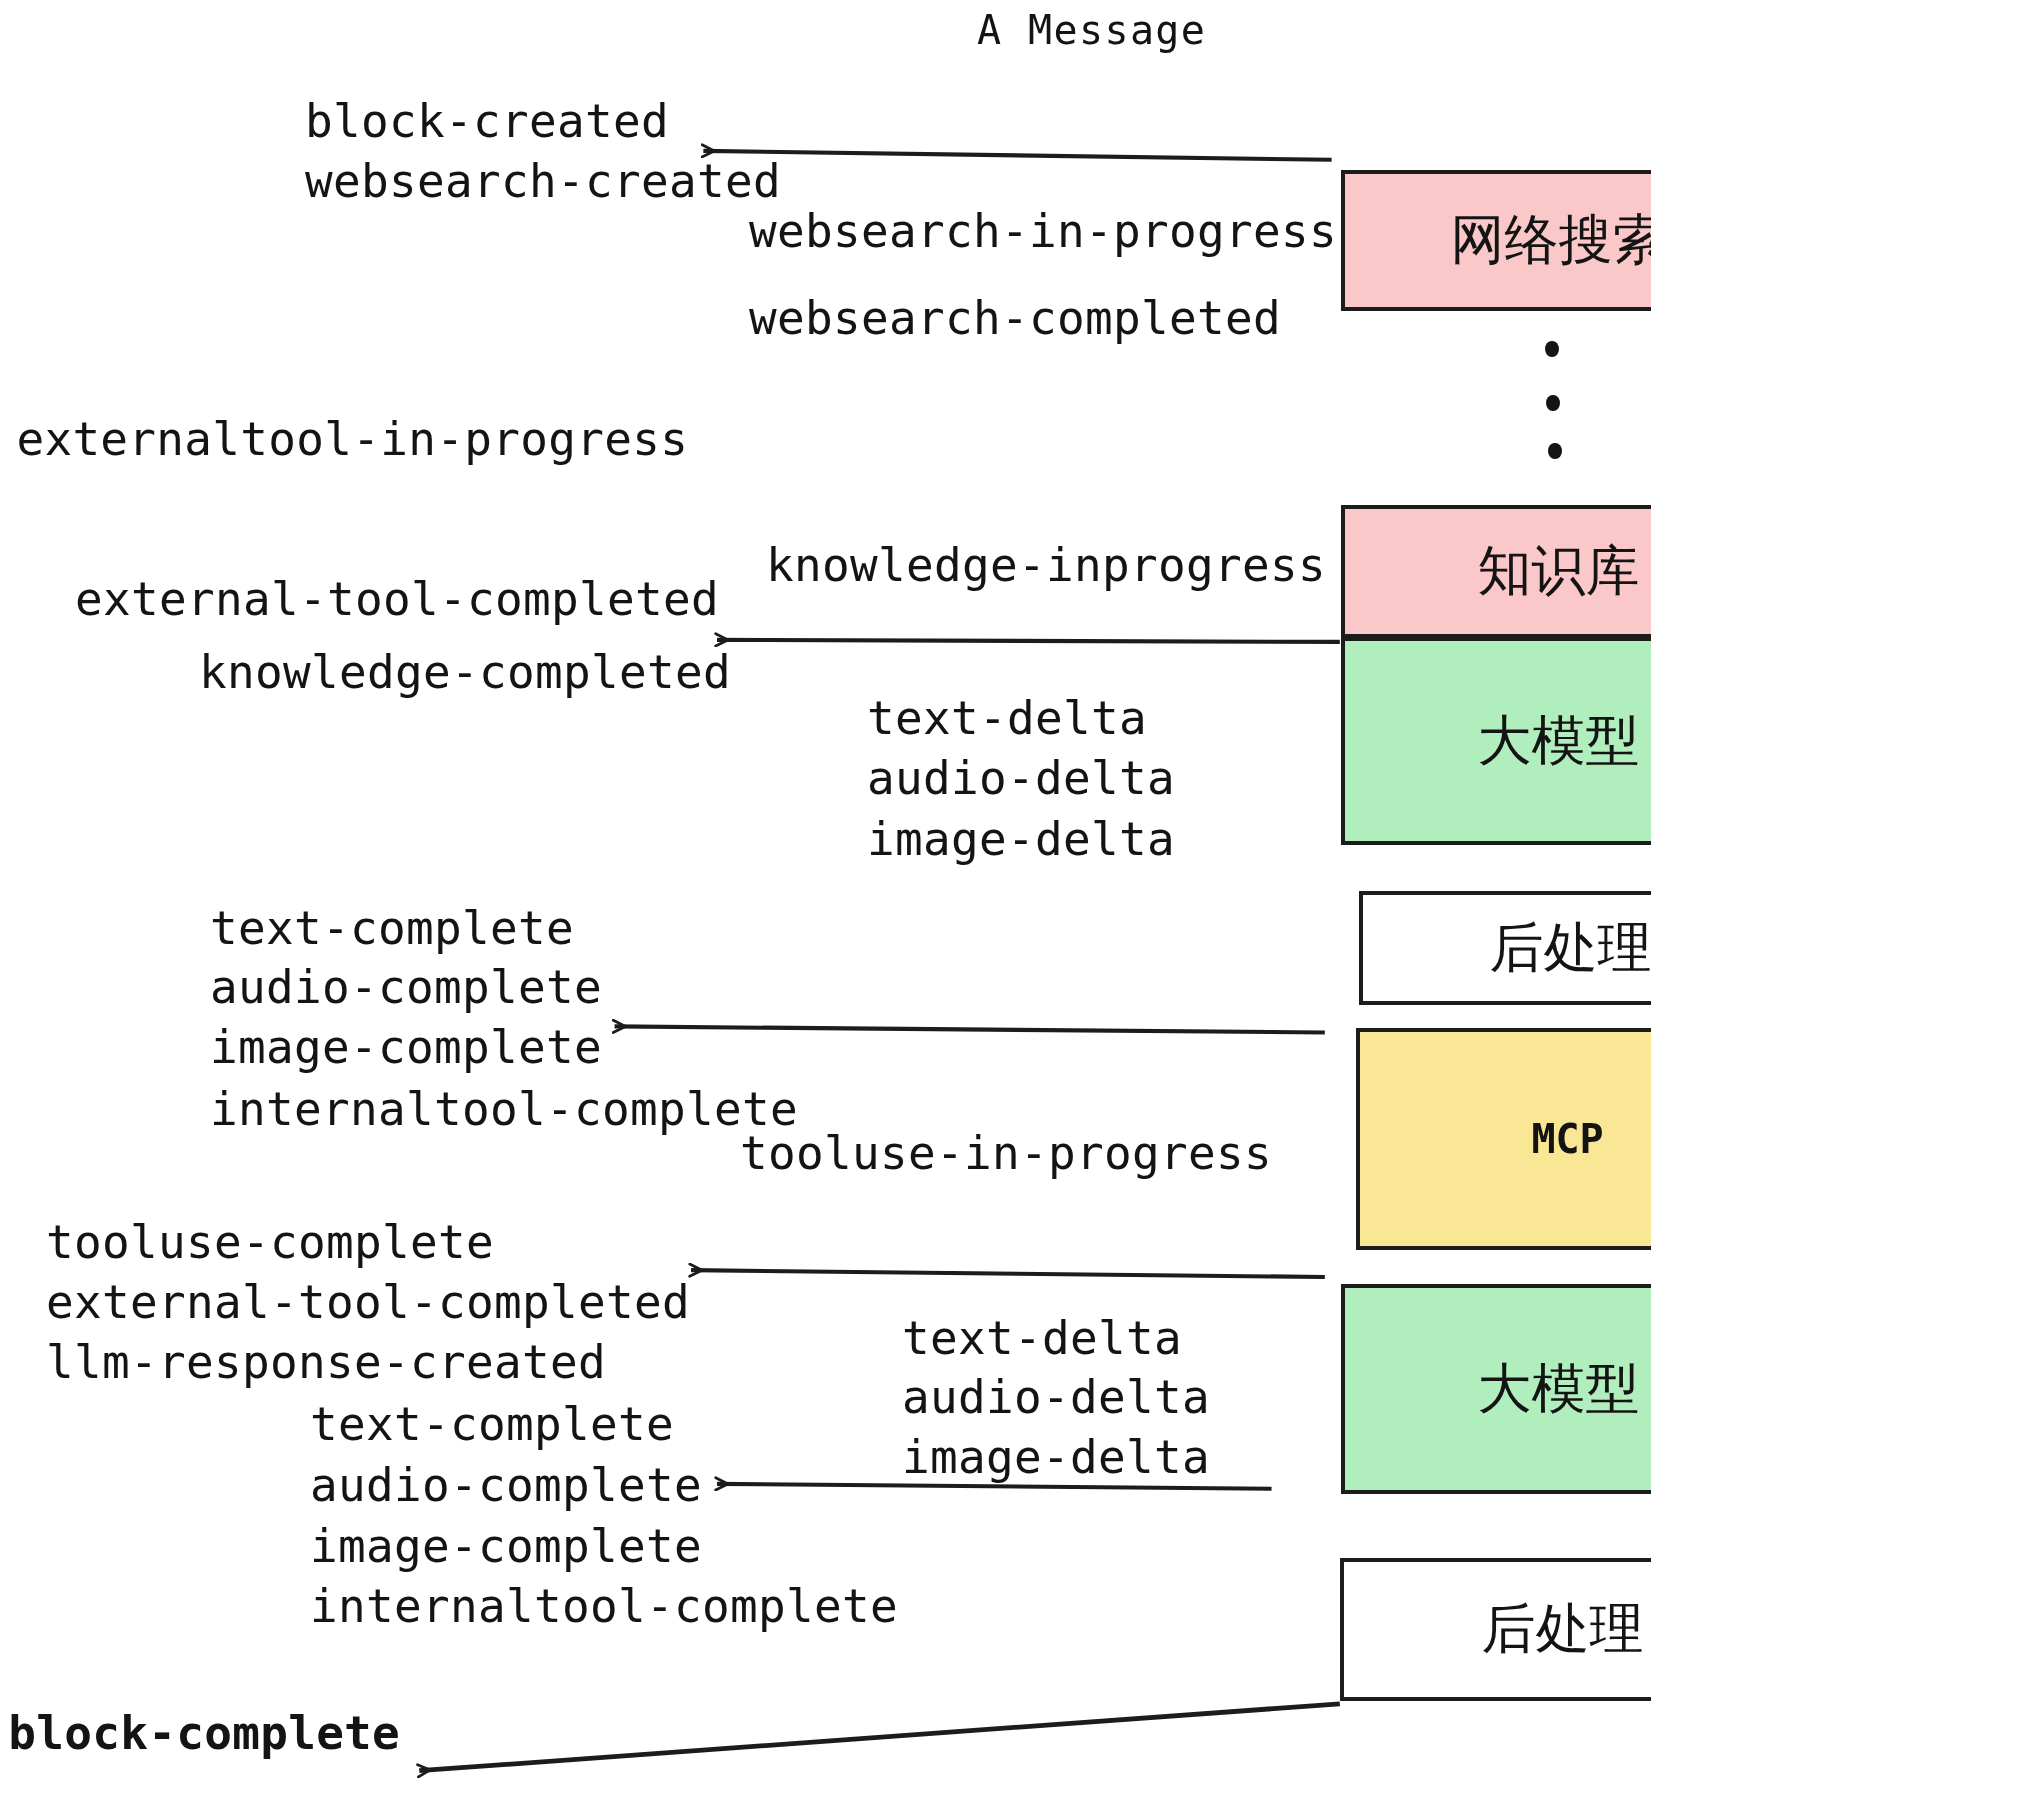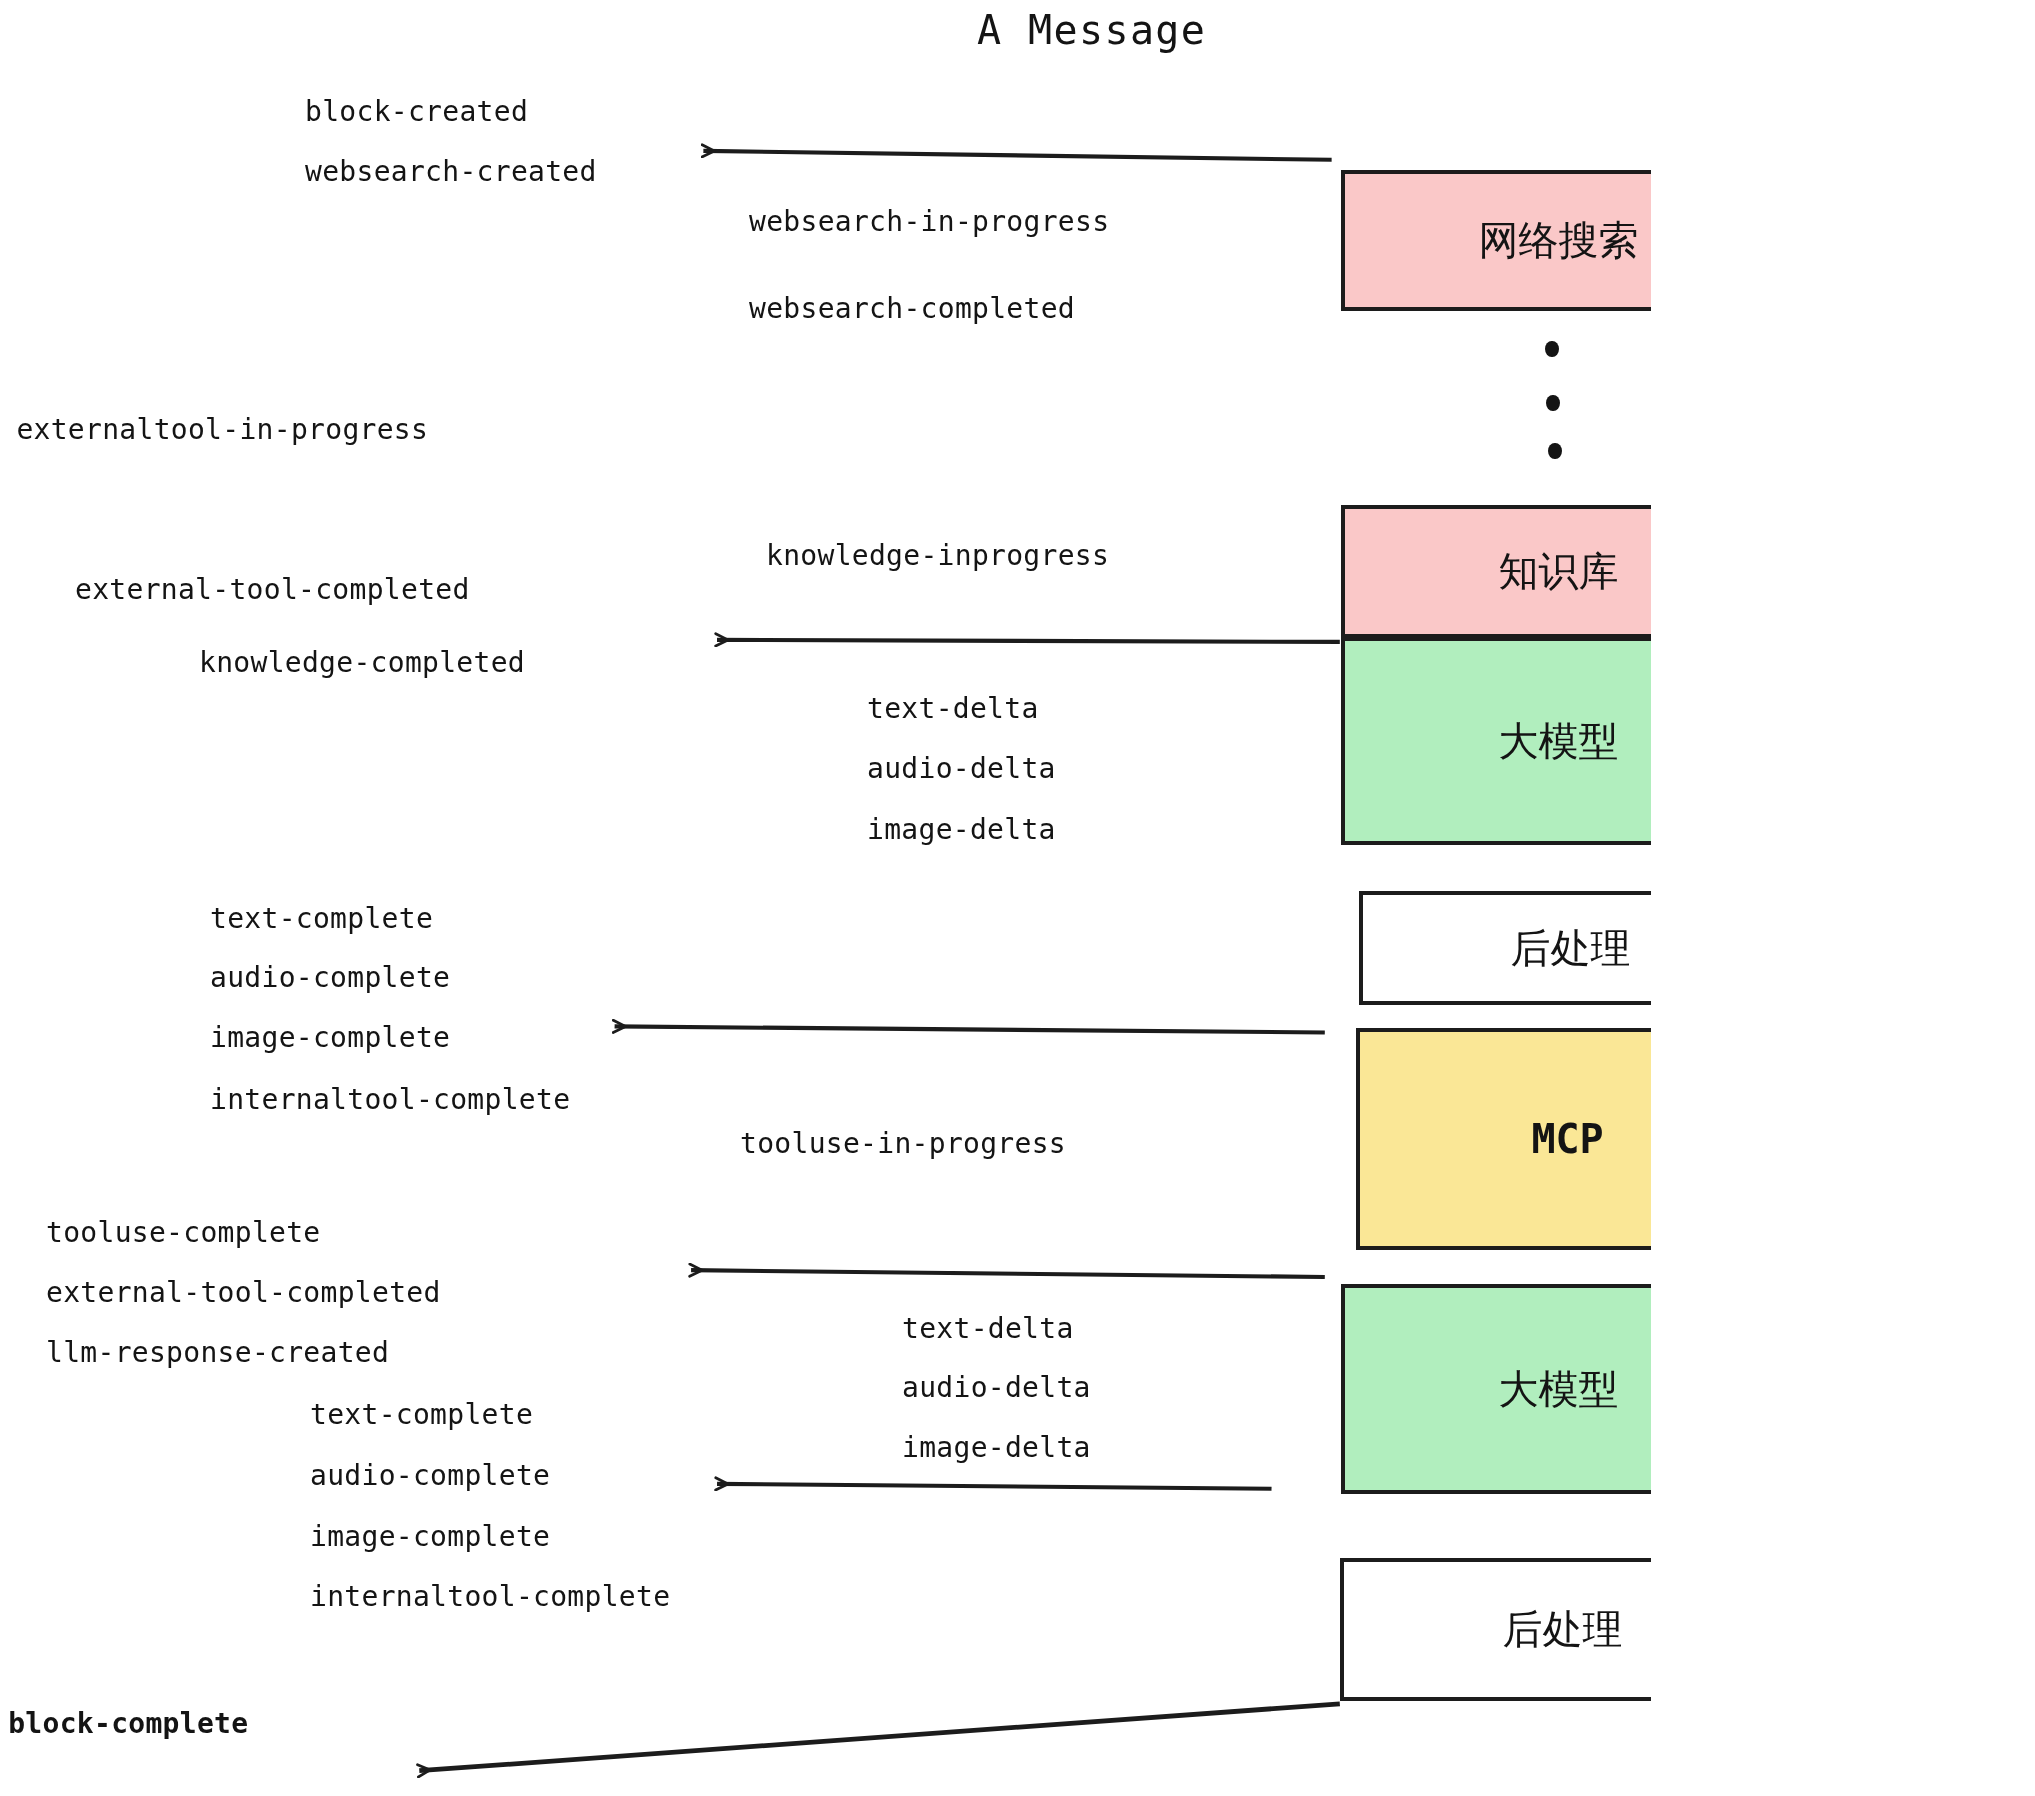--- a/index.html
+++ b/index.html
@@ -17,21 +17,21 @@
   }
   svg.layer {
     position: absolute;
     top: 0; left: 0;
     width: 2035px;
     height: 1796px;
   }
   .evt {
     position: absolute;
     font-family: "DejaVu Sans Mono", monospace;
-    font-size: 28px;
+    font-size: 46px;
     color: #141414;
     white-space: nowrap;
     letter-spacing: 0.3px;
     line-height: 1;
   }
   .title-text {
     position: absolute;
     font-family: "DejaVu Sans Mono", monospace;
     font-size: 40px;
     color: #141414;
@@ -41,21 +41,21 @@
   .node-box {
     position: absolute;
     box-sizing: border-box;
     border: 4.1px solid #1c1c1c;
     display: flex;
     align-items: center;
     justify-content: center;
   }
   .node-label {
     font-family: Liberation Mono, monospace;
-    font-size: 40px;
+    font-size: 54px;
     color: #141414;
     white-space: nowrap;
   }
   .node-label.latin {
     font-family: "DejaVu Sans Mono", monospace;
     font-size: 40px;
     font-weight: bold;
   }
   .side-label {
     position: absolute;

